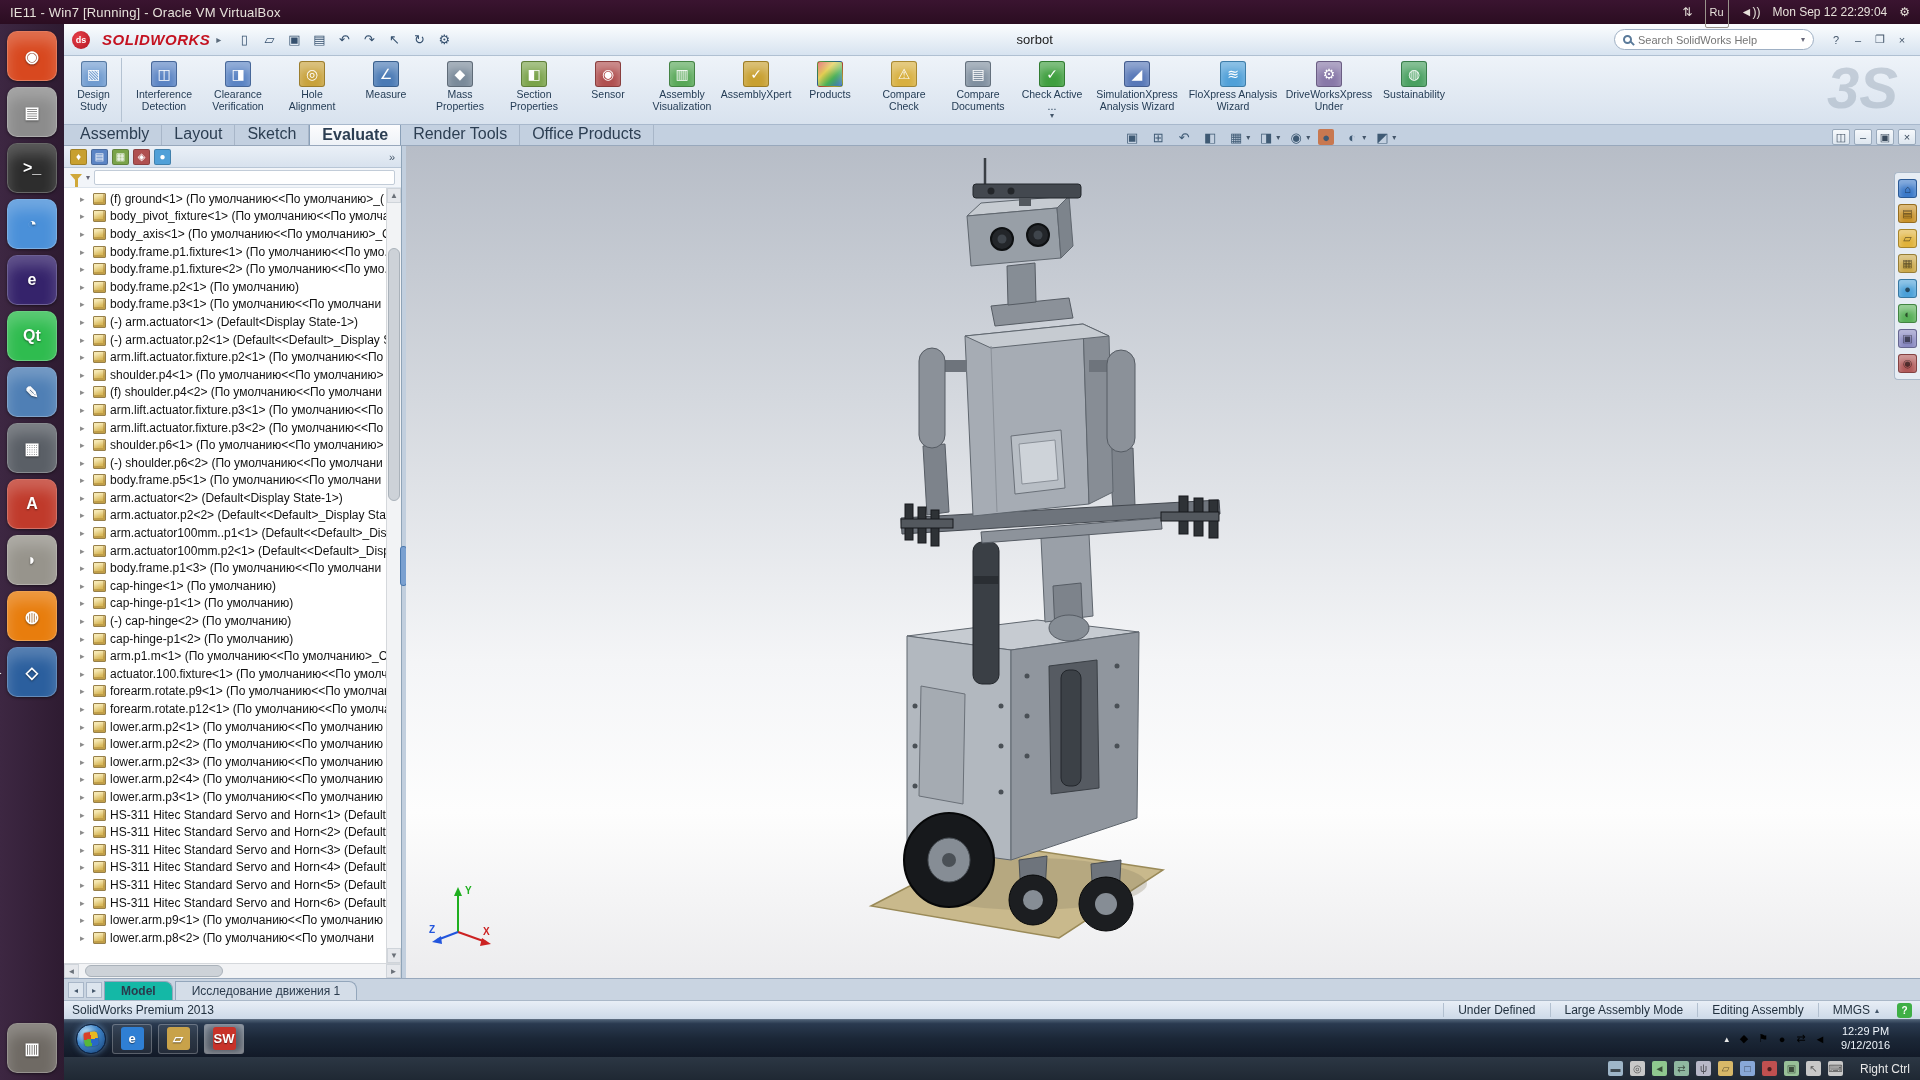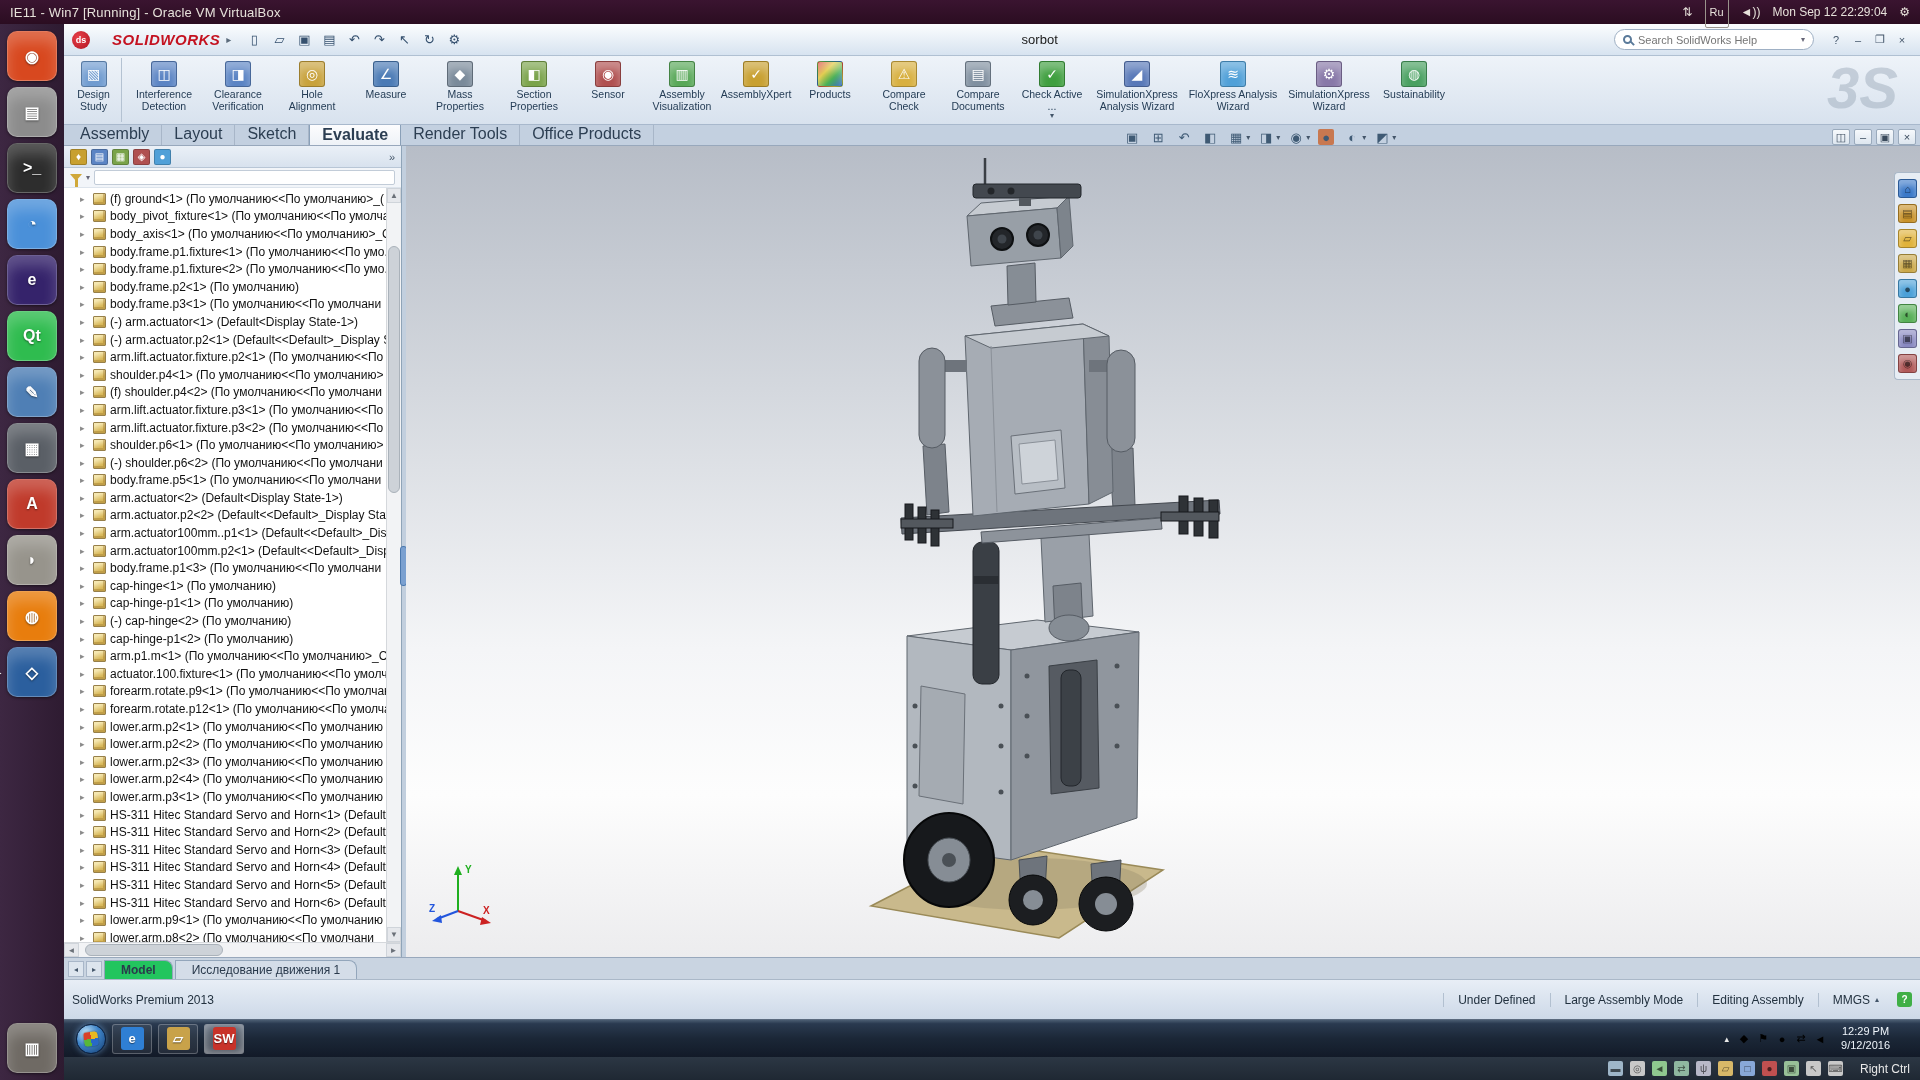--- a/index.html
+++ b/index.html
@@ -17,21 +17,21 @@
   .launcher { position:absolute; left:0; top:24px; bottom:0; width:64px; background:linear-gradient(90deg,#3d2742,#2e1b31); z-index:50; display:flex; flex-direction:column; align-items:center; padding:4px 0; }
   .launcher-item { position:relative; width:50px; height:50px; margin:3px 0; border-radius:10px; border:1px solid rgba(255,255,255,.28); display:flex; align-items:center; justify-content:center; color:#fff; font-weight:bold; font-size:16px; box-shadow:inset 0 10px 14px rgba(255,255,255,.22), 0 1px 3px rgba(0,0,0,.5); text-shadow:0 1px 2px rgba(0,0,0,.5); cursor:pointer; }
   .launcher-item:last-child { margin-top:auto; }
   .launcher-item.running::before { content:"▸"; position:absolute; left:-12px; color:#fff; font-size:10px; }
 
   
   .vm-area { position:absolute; left:64px; top:24px; right:0; bottom:0; display:flex; flex-direction:column; background:#d5dce5; z-index:10; }
 
   
   .sw-menubar { height:32px; background:linear-gradient(#fbfdfe,#d7e3f0); border-bottom:1px solid #b0c0d2; display:flex; align-items:center; gap:6px; padding:0 8px; font-size:12px; color:#222; }
-  .sw-logo { display:flex; align-items:center; gap:22px; }
+  .sw-logo { display:flex; align-items:center; gap:12px; }
   .ds-mark { width:18px; height:18px; border-radius:50%; background:radial-gradient(circle at 35% 35%, #e8404a, #b01420); color:#fff; font-size:9px; font-weight:bold; display:flex; align-items:center; justify-content:center; }
   .sw-logo-text { color:#c41220; font-weight:bold; font-style:italic; font-size:15px; letter-spacing:.5px; }
   .mb-exp { color:#5a6a7a; font-size:10px; }
   .mb-tools { display:flex; gap:3px; margin-left:6px; }
   .mb-btn { width:22px; height:22px; border-radius:3px; display:flex; align-items:center; justify-content:center; font-size:13px; color:#35506e; cursor:pointer; }
   .mb-title-zone { flex:1; text-align:center; font-size:13px; color:#1a1a1a; }
   .sw-search { display:flex; align-items:center; gap:6px; background:#fff; border:1px solid #9fb0c4; border-radius:11px; height:21px; padding:0 8px; width:200px; }
   .mag { width:9px; height:9px; border:2px solid #5a7a9a; border-radius:50%; position:relative; flex:none; }
   .mag::after { content:""; position:absolute; width:6px; height:2px; background:#5a7a9a; transform:rotate(45deg); right:-5px; bottom:-2px; }
   .sw-search input { border:none; outline:none; flex:1; font-size:11px; color:#333; background:transparent; font-family:"Liberation Sans",sans-serif; }
@@ -98,24 +98,24 @@
   .triad { position:absolute; left:22px; bottom:28px; }
   .triad text { font-weight:bold; font-family:"Liberation Sans",sans-serif; }
 
   .task-pane { position:absolute; right:0; top:26px; width:26px; background:#e7edf4; border:1px solid #aab8c8; border-right:none; border-radius:4px 0 0 4px; display:flex; flex-direction:column; align-items:center; gap:6px; padding:6px 0; }
   .tp-btn { width:19px; height:19px; border-radius:3px; border:1px solid rgba(0,0,0,.25); display:flex; align-items:center; justify-content:center; font-size:11px; color:rgba(0,0,0,.55); box-shadow:inset 0 6px 6px rgba(255,255,255,.4); cursor:pointer; }
 
   
   .model-tabs { height:22px; background:#c9d4e1; border-top:1px solid #98a8bc; display:flex; align-items:flex-end; padding-left:4px; gap:2px; }
   .mnav { width:16px; height:16px; background:#dde5ee; border:1px solid #a8b6c8; font-size:8px; color:#44566a; display:flex; align-items:center; justify-content:center; margin-bottom:2px; cursor:pointer; }
   .mtab { padding:2px 16px; font-size:12px; color:#2a3a4c; background:#d4dde8; border:1px solid #93a6bb; border-bottom:none; border-radius:0 8px 0 0; cursor:pointer; }
-  .mtab.active { background:#22c55e; font-weight:bold; }
-
-  
-  .sw-status { height:40px; background:linear-gradient(#e8eef6,#cdd9e8); border-top:1px solid #aab8c8; display:flex; align-items:center; font-size:12px; color:#22313f; padding:0 8px; }
+  .mtab.active { background:#14b8a6; font-weight:bold; }
+
+  
+  .sw-status { height:19px; background:linear-gradient(#e8eef6,#cdd9e8); border-top:1px solid #aab8c8; display:flex; align-items:center; font-size:12px; color:#22313f; padding:0 8px; }
   .st-right { margin-left:auto; display:flex; align-items:center; }
   .st-item { padding:0 14px; border-left:1px solid #b2c0d0; white-space:nowrap; }
   .st-units { padding:0 10px 0 14px; border-left:1px solid #b2c0d0; display:flex; align-items:center; gap:5px; }
   .st-units i { font-size:8px; color:#44566a; }
   .st-help { width:15px; height:15px; border-radius:3px; background:#3faf46; color:#fff; font-size:10px; font-weight:bold; display:flex; align-items:center; justify-content:center; margin-left:8px; cursor:pointer; }
 
   
   .taskbar { height:38px; background:linear-gradient(180deg,#4b5d72 0%,#2a3a50 10%,#1b2737 50%,#121a28 100%); border-top:1px solid #5a6a7e; display:flex; align-items:center; padding:0 6px 0 12px; gap:6px; }
   .start-orb { width:30px; height:30px; border-radius:50%; background:radial-gradient(circle at 32% 28%, #bfe2f8, #3e84c8 45%, #133a6e); border:1px solid #0c2344; display:flex; align-items:center; justify-content:center; cursor:pointer; box-shadow:0 0 6px rgba(120,180,240,.6); }
   .orb-flag { width:14px; height:14px; border-radius:3px; transform:rotate(-8deg); background:conic-gradient(#e8b820 0 25%, #2868c8 0 50%, #58b838 0 75%, #d84028 0 100%); box-shadow:0 0 2px rgba(0,0,0,.6); }
@@ -401,21 +401,21 @@
           <i>≋</i>
         </span>
         <span class="rtlabel">FloXpress Analysis Wizard</span>
         <span class="rtarrow"></span>
       </div>
 
       <div class="rtool wide">
         <span class="rticon" style="background: rgb(136, 120, 168);">
           <i>⚙</i>
         </span>
-        <span class="rtlabel">SimulationXpress Wizard</span>
+        <span class="rtlabel">DriveWorksXpress Under</span>
         <span class="rtarrow"></span>
       </div>
 
       <div class="rtool">
         <span class="rticon" style="background: rgb(72, 160, 96);">
           <i>◍</i>
         </span>
         <span class="rtlabel">Sustainability</span>
         <span class="rtarrow"></span>
       </div>

